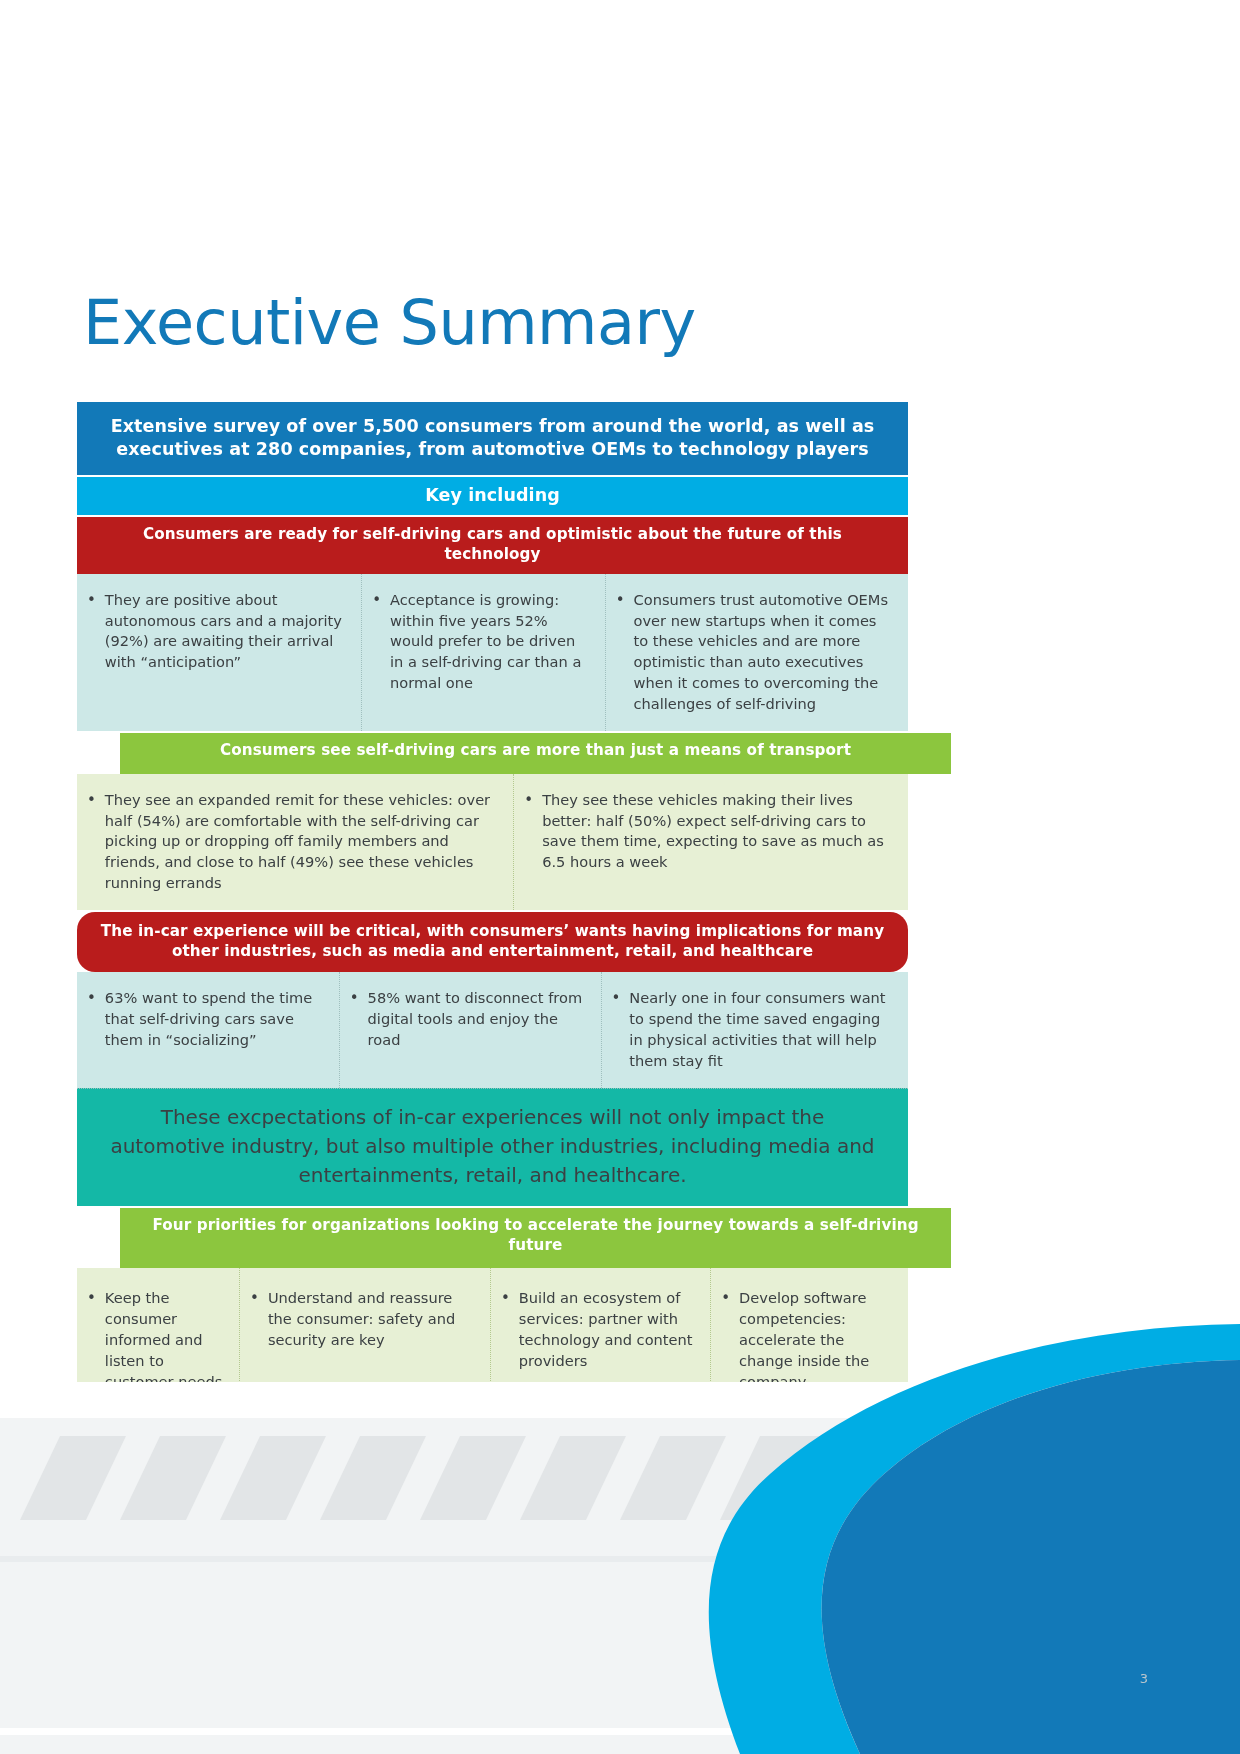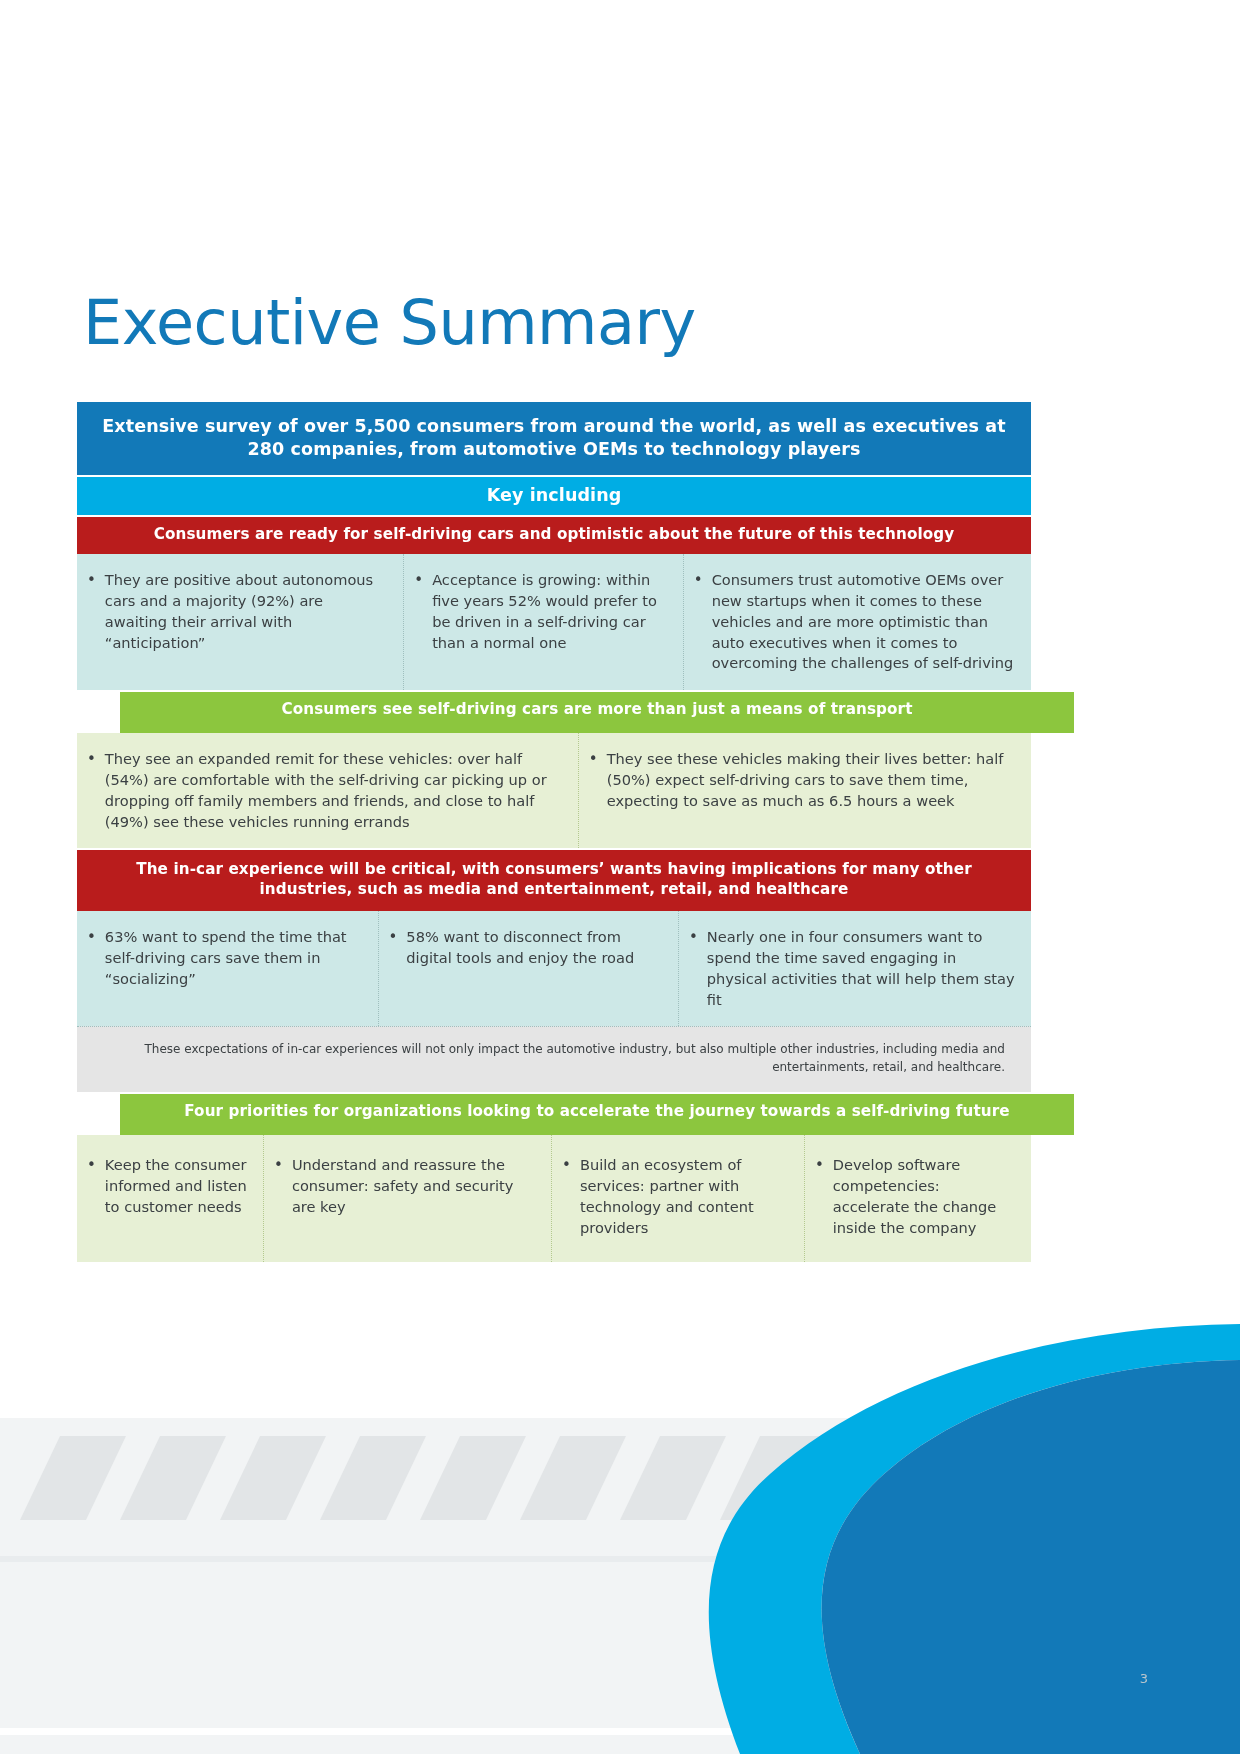--- a/index.html
+++ b/index.html
@@ -33,21 +33,21 @@
     line-height: 1.05;
     white-space: nowrap;
     text-align: center;
   }
 
   
   .summary-table {
     position: absolute;
     left: 77px;
     top: 402px;
-    width: 954px;
+    width: 831px;
   }
 
   .band {
     box-sizing: border-box;
     width: 100%;
     text-align: center;
     font-weight: bold;
     color: #ffffff;
     line-height: 1.3;
     letter-spacing: 0.1px;
@@ -63,20 +63,21 @@
     padding: 7px 14px 9px;
     margin-top: 2px;
   }
   .band-teal {
     background: #b91c1c;
     font-size: 15.2px;
     padding: 8px 16px 9px;
   }
   .band-teal.tall {
     padding: 10px 16px 11px;
+    border-radius: 18px;
   }
   .band-green {
     background: #8cc63e;
     font-size: 15.2px;
     padding: 8px 16px 13px;
     margin-left: 43px;
   }
 
   .sep {
     height: 2px;
@@ -117,24 +118,24 @@
     font-size: 15px;
     color: #3b4043;
   }
   .bullet-text {
     flex: 1 1 auto;
   }
 
   .note-row {
     box-sizing: border-box;
     width: 100%;
-    background: #e5e5e5;
+    background: #14b8a6;
     border-top: 1px dotted #9fbfbe;
-    text-align: right;
-    font-size: 12px;
+    text-align: center;
+    font-size: 20px;
     line-height: 1.45;
     padding: 14px 26px 16px;
     color: #3b4043;
   }
 
   
   .r1 .c1 { width: 34.2%; }
   .r1 .c2 { width: 29.3%; }
   .r1 .c3 { width: 36.5%; }
 

